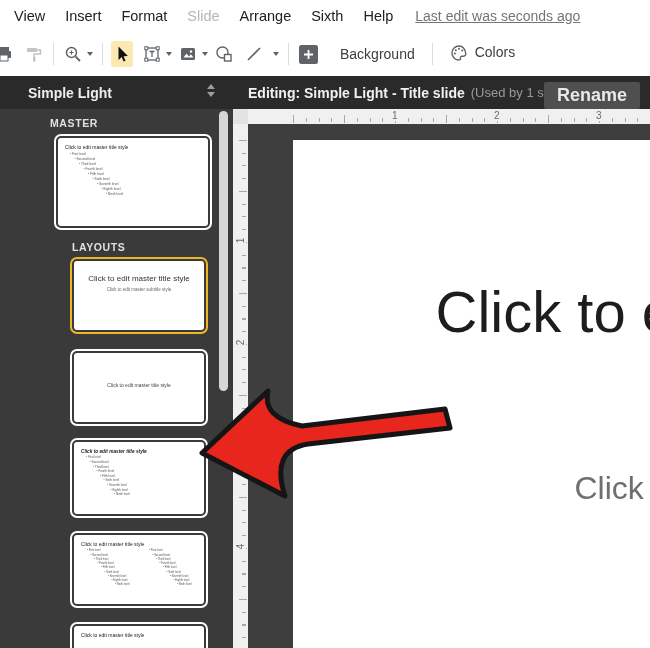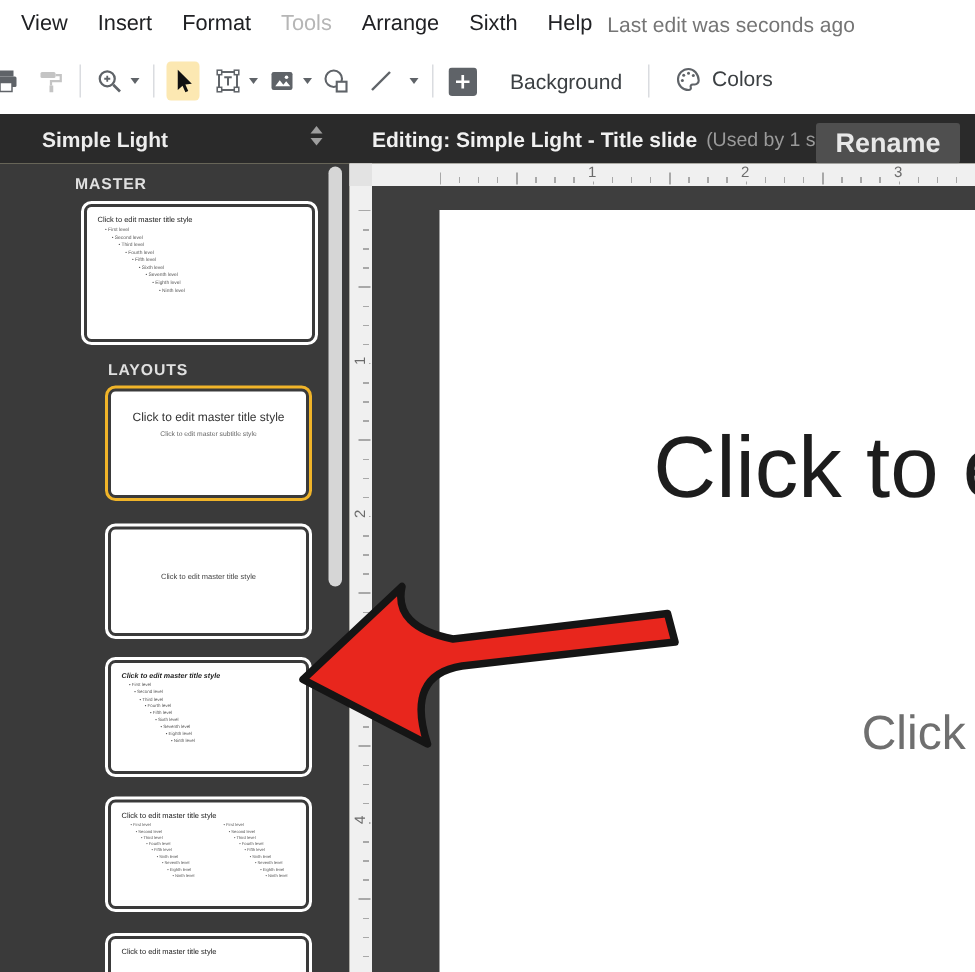--- a/index.html
+++ b/index.html
@@ -1,24 +1,24 @@
 <!DOCTYPE html>
 <html><head>
 <meta charset="utf-8">
 <style>
   html,body{margin:0;padding:0;background:#fff;}
-  #app{position:relative;width:650px;height:648px;overflow:hidden;background:#fef9c3;
+  #app{position:relative;width:650px;height:648px;overflow:hidden;background:#b91c1c;
        font-family:"Liberation Sans",sans-serif;-webkit-font-smoothing:antialiased;}
 
   
   .menu-bar{position:absolute;top:0;left:0;width:100%;height:32px;display:flex;align-items:center;background:#fff;}
   .menu-list{display:flex;list-style:none;margin:0;padding:0 0 0 4px;align-items:center;}
   .menu-list li{font-size:14.5px;color:#202124;padding:0 10px;cursor:default;}
   .menu-list li.disabled{color:#b6b6b6;}
-  .last-edit{margin-left:0;font-size:14px;color:#757575;cursor:pointer;}
+  .last-edit{margin-left:12px;font-size:14px;color:#757575;text-decoration:underline;cursor:pointer;}
 
   
   .toolbar{position:absolute;top:32px;left:0;width:100%;height:44px;display:flex;align-items:center;background:#fff;}
   .tb-btn{height:26px;min-width:22px;display:flex;align-items:center;justify-content:center;border-radius:3px;margin:0 2px;}
   .tb-btn svg{display:block;}
   .tb-btn.active{background:#fce8b2;}
   .caret{width:0;height:0;border-left:3.5px solid transparent;border-right:3.5px solid transparent;border-top:4px solid #5f6368;margin:0 3px 0 1px;}
   .tb-sep{width:1px;height:22px;background:#dadce0;margin:0 6px;}
   .tb-text-btn{font-size:14px;color:#3c4043;padding:4px 11px;border-radius:3px;display:flex;align-items:flex-start;gap:7px;}
 
@@ -105,21 +105,21 @@
 <body>
 
 <div id="app">
 
   <div class="menu-bar">
     <ul class="menu-list">
 
     <li>View</li>
         <li>Insert</li>
         <li>Format</li>
-        <li class="disabled">Tools</li>
+        <li class="disabled">Slide</li>
         <li>Arrange</li>
         <li>Sixth</li>
         <li>Help</li>
       </ul>
     <span class="last-edit">Last edit was seconds ago</span>
   </div>
 
   <div class="toolbar">
     <div class="tb-btn" style="margin-left:-7px;">
       <span>

